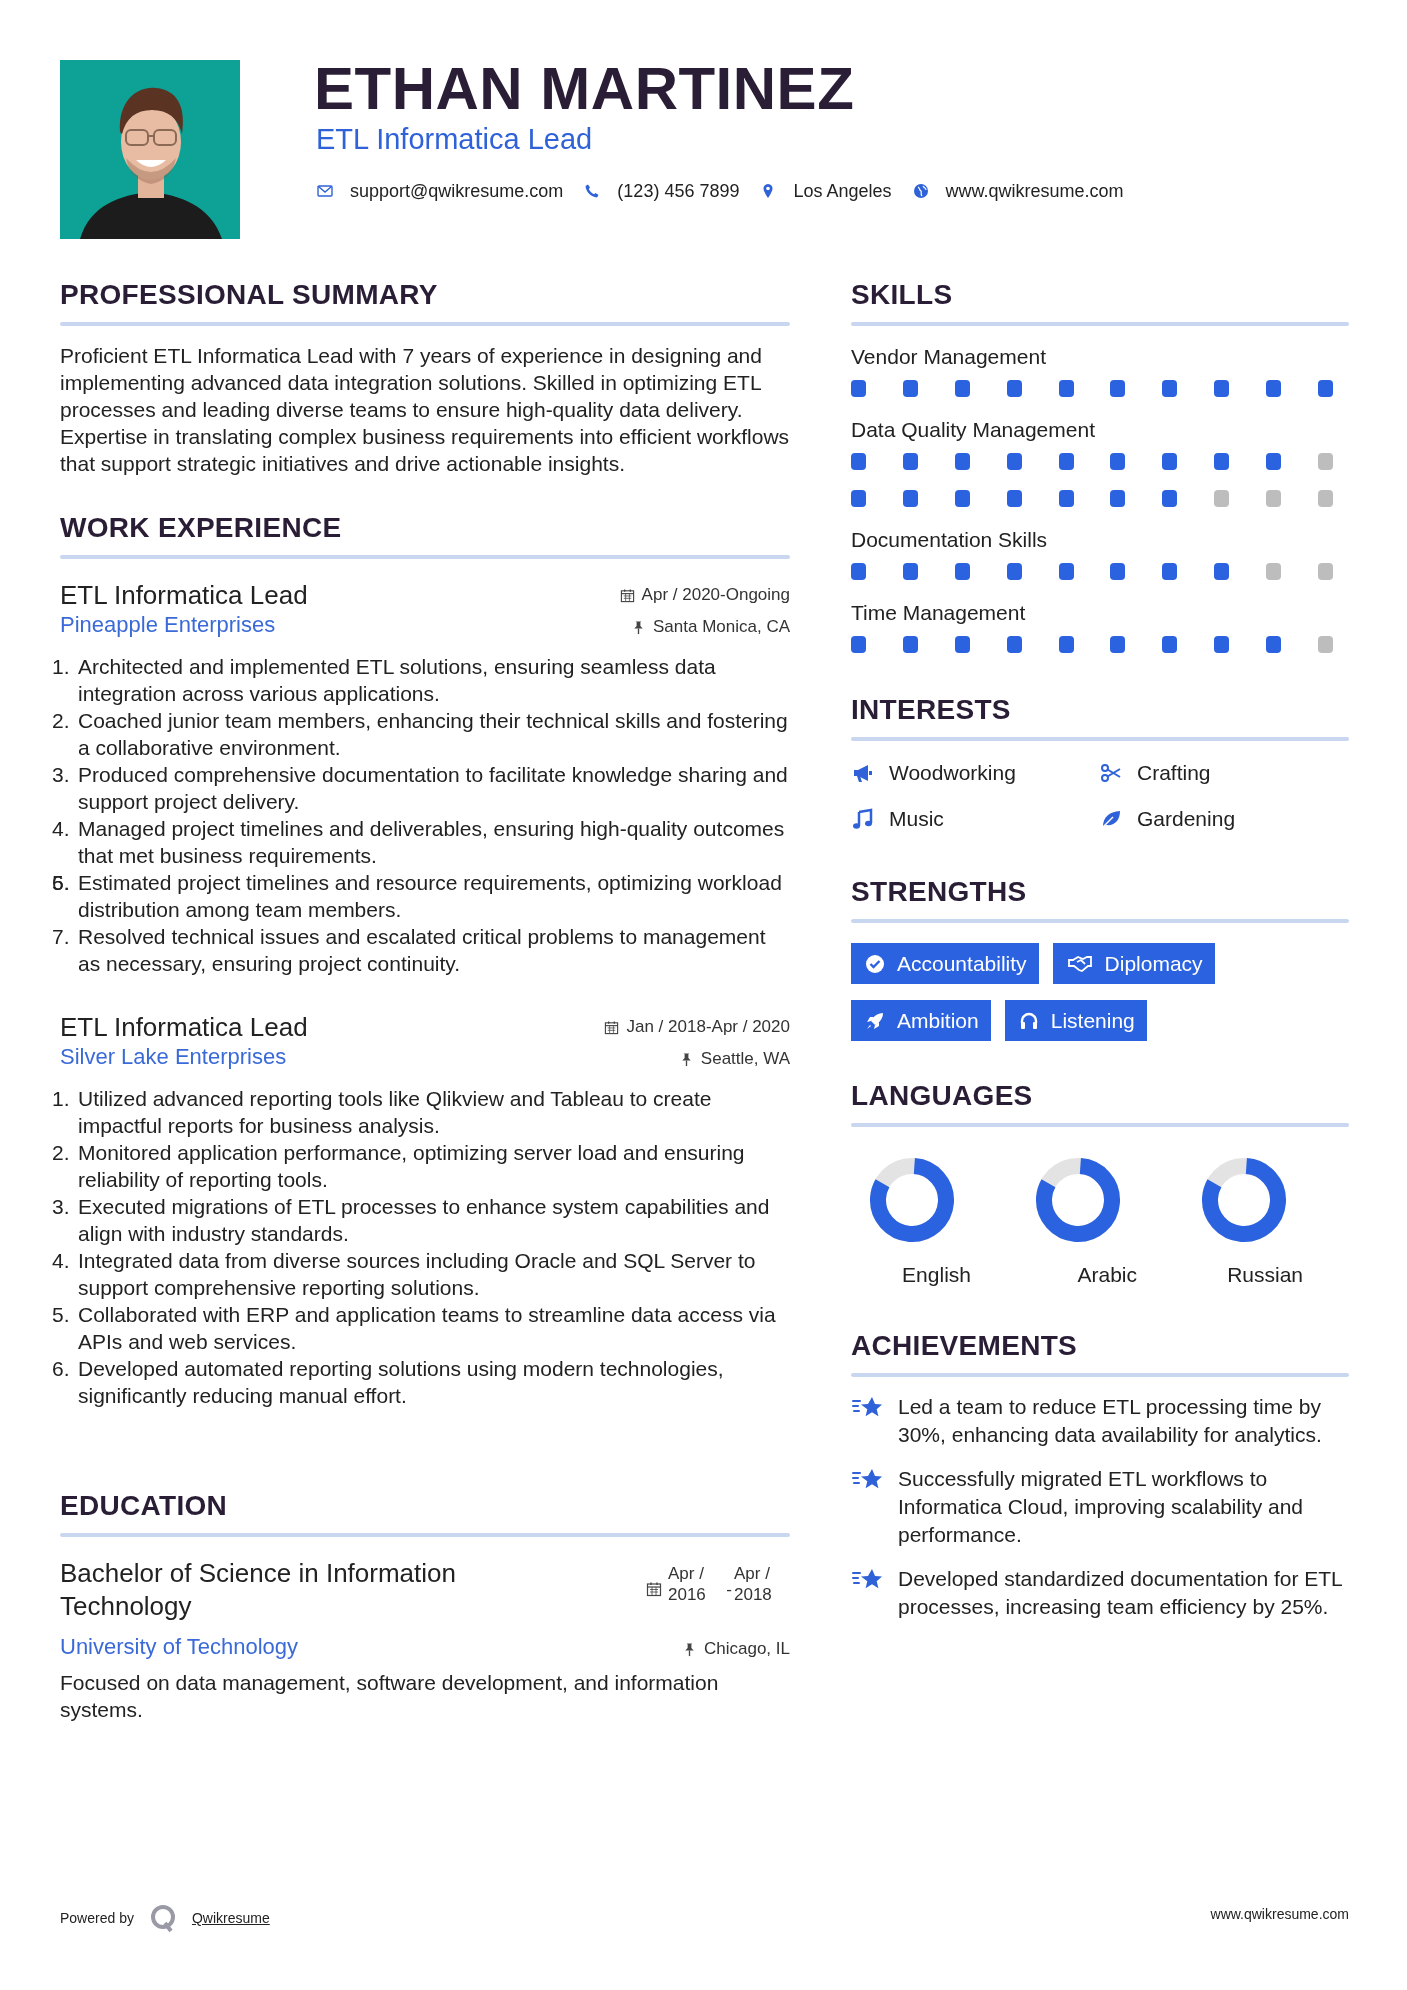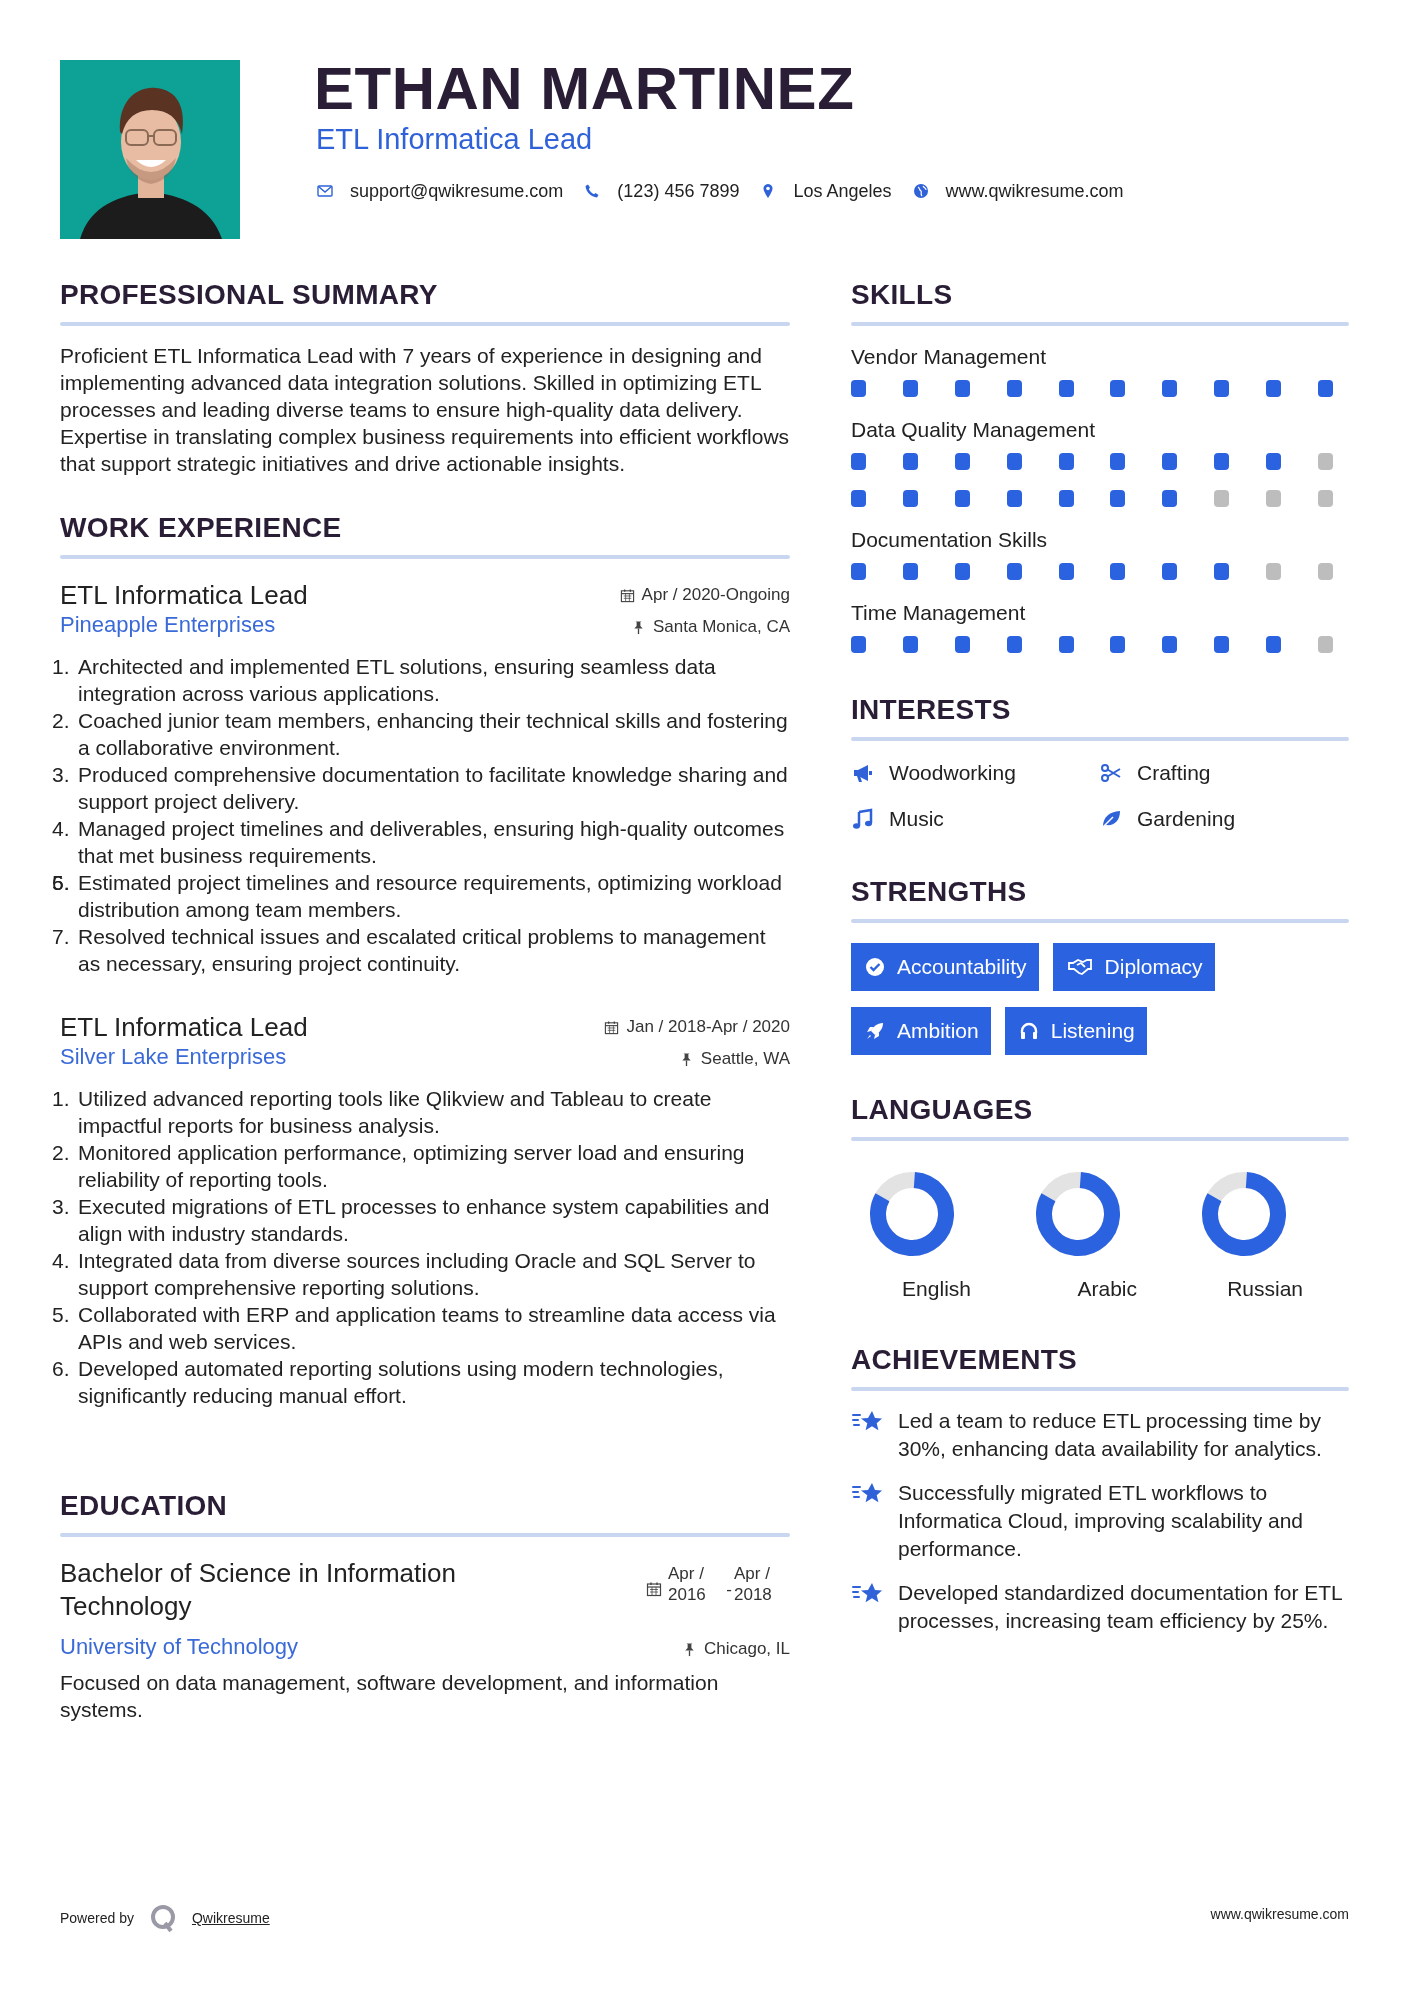--- a/index.html
+++ b/index.html
@@ -58,21 +58,21 @@
   .dot.off { background: #bdbdbd; }
 
   #sec-interests { margin-top: 40px; }
   .interests { display: grid; grid-template-columns: 248px 248px; row-gap: 18px; margin-top: 18px; }
   .interest { display: flex; align-items: center; font-size: 21px; color: #222; line-height: 28px; }
   .interest .ic { width: 24px; height: 24px; margin-right: 14px; display: inline-flex; align-items: center; justify-content: center; }
   .interest .ic svg { width: 22px; height: 22px; }
 
   #sec-strengths { margin-top: 42px; }
   .strengths { display: flex; flex-wrap: wrap; margin-top: 20px; gap: 16px 14px; width: 498px; }
-  .strength { background: #2b62e0; color: #ffffff; font-size: 21px; height: 48px; padding: 0 12px 0 14px; display: inline-flex; align-items: center; }
+  .strength { background: #2b62e0; color: #ffffff; font-size: 21px; height: 41px; padding: 0 12px 0 14px; display: inline-flex; align-items: center; }
   .strength svg { width: 20px; height: 20px; margin-right: 12px; }
 
   #sec-languages { margin-top: 38px; }
   .langs { display: flex; margin-top: 30px; }
   .lang { width: 166px; display: flex; flex-direction: column; align-items: flex-start; }
   .lang svg { width: 86px; height: 86px; margin-left: 18px; }
   .lang-label { font-size: 21px; color: #222; margin-top: 20px; width: 120px; text-align: right; }
 
   #sec-achievements { margin-top: 42px; }
   .ach { display: flex; margin-top: 16px; }

